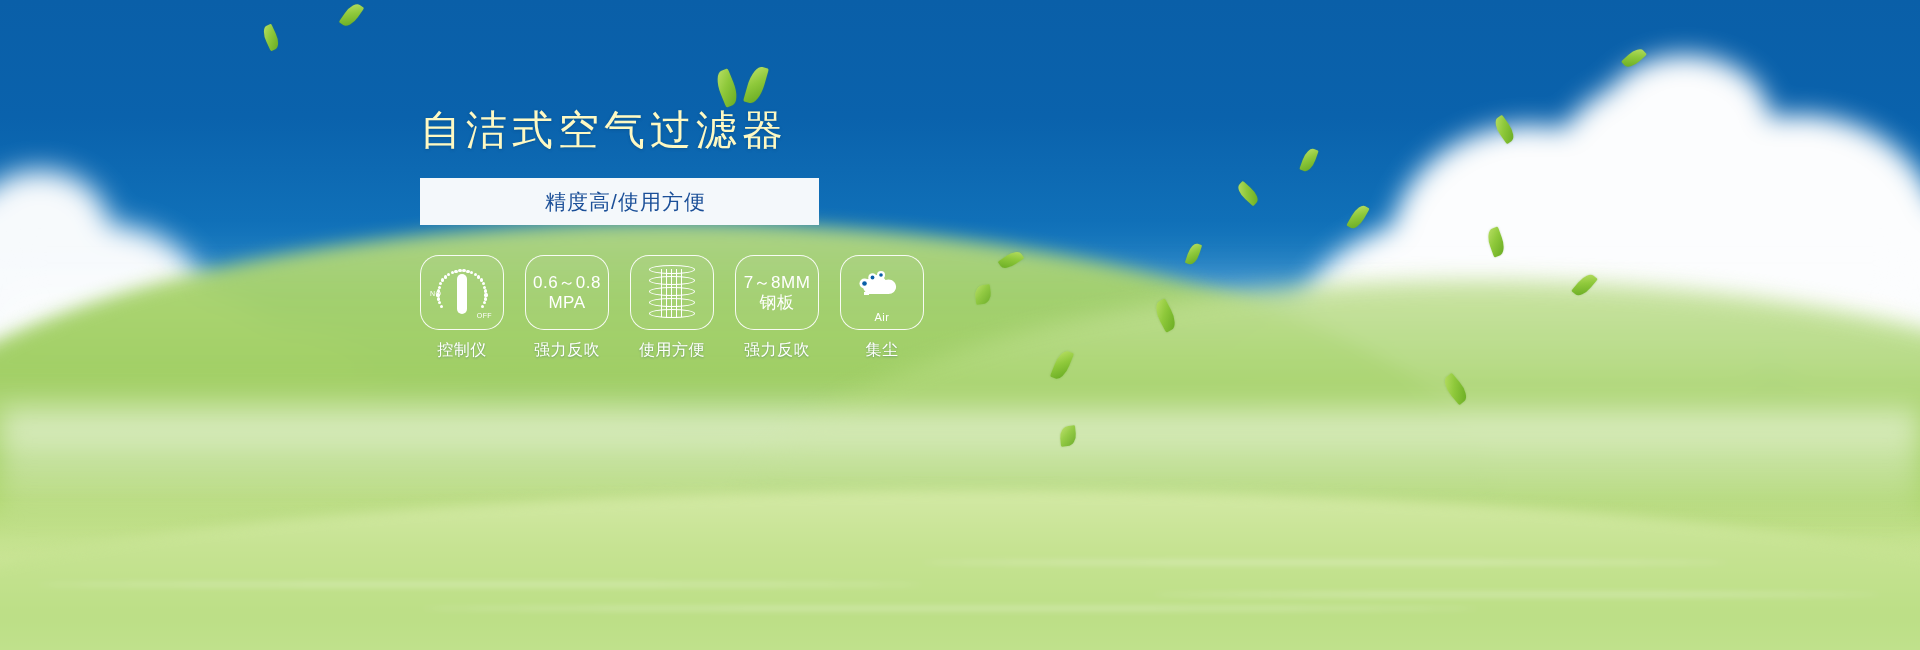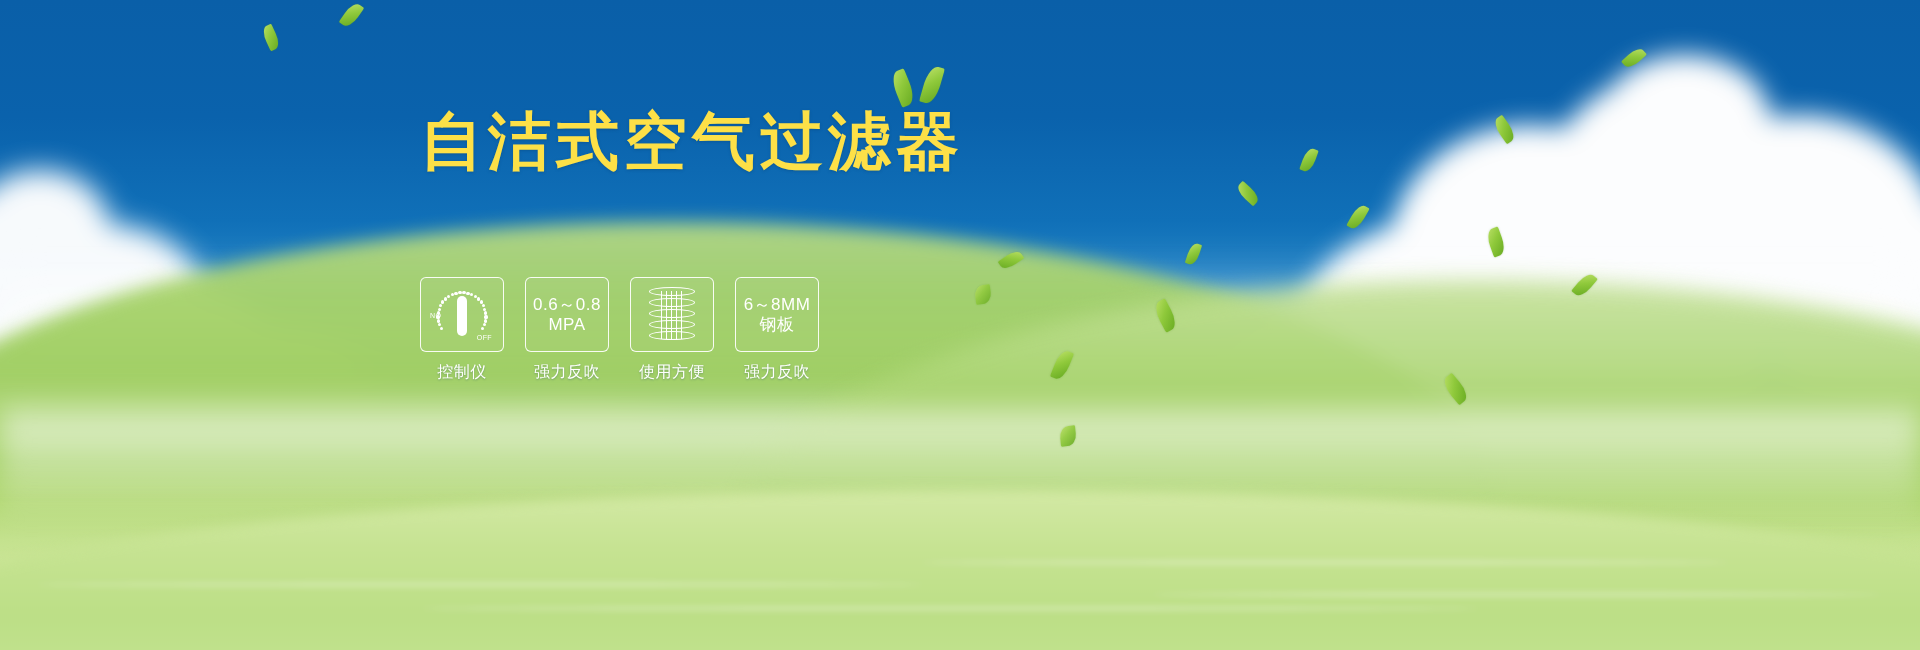--- a/index.html
+++ b/index.html
@@ -75,22 +75,22 @@
 
   
   .leaf{ position:absolute;
     background:linear-gradient(135deg,#bfe26b 0%,#8fc93b 45%,#63a71f 100%);
     border-radius:58% 8% 58% 8%;
     box-shadow:0 0 2px rgba(90,140,40,.35); }
 
   
   .content{ position:absolute; left:420px; top:110px; width:700px; z-index:40; }
 
-  .headline{ font-size:63px; line-height:1; color:#fde047; letter-spacing:5px;
-    font-weight:700; white-space:nowrap;
+  .headline{ font-size:41px; line-height:1; color:#fef9c3; letter-spacing:5px;
+    font-weight:400; white-space:nowrap;
     text-shadow:0 1px 3px rgba(10,60,110,.35); }
 
   .title-wrap{ position:relative; display:inline-block; }
   .title-leaf-l{ position:absolute; right:53px; top:-40px; width:16px; height:36px;
     transform:rotate(-22deg); }
   .title-leaf-r{ position:absolute; right:24px; top:-44px; width:16px; height:38px;
     transform:rotate(16deg); }
 
   .tagline{ margin-top:27px; display:flex; align-items:stretch; height:47px;
     width:399px; position:relative; }
@@ -100,21 +100,21 @@
   .tag-left::after{ content:""; position:absolute; right:-14px; top:0;
     width:28px; height:100%; background:#123e8c;
     transform:skewX(-20deg); z-index:-1; }
   .tag-right{ flex:1; background:#f4f8fb; color:#1b4f98; display:flex;
     align-items:center; justify-content:center; padding:0 14px 0 26px;
     font-size:21px; letter-spacing:1px; }
 
   .features{ margin-top:30px; display:flex; gap:21px; }
   .feature{ width:84px; display:flex; flex-direction:column; align-items:center; }
   .fbox{ width:84px; height:75px; border:1.6px solid rgba(255,255,255,.92);
-    border-radius:6px; display:flex; flex-direction:column; align-items:center;
+    border-radius:19px; display:flex; flex-direction:column; align-items:center;
     justify-content:center; color:#ffffff; position:relative;
     background:rgba(255,255,255,.04); }
   .ftext{ font-size:17px; line-height:1.15; text-align:center; letter-spacing:.5px; }
   .flabel{ margin-top:10px; font-size:16px; color:#ffffff; white-space:nowrap;
     letter-spacing:.5px; text-shadow:0 1px 2px rgba(10,60,110,.3); }
 
   
   .gauge{ position:relative; width:62px; height:56px; }
   .gauge .dot{ position:absolute; width:3.1px; height:3.1px; border-radius:50%;
     background:#fff; }
@@ -217,20 +217,21 @@
 
   <div class="content">
 
     <div class="title-wrap">
       <h1 class="headline">自洁式空气过滤器</h1>
       <div class="leaf title-leaf-l"></div>
       <div class="leaf title-leaf-r"></div>
     </div>
 
     <div class="tagline">
+      <div class="tag-right">精度高/使用方便</div>
     </div>
 
     <div class="features">
 
       <div class="feature">
         <div class="fbox">
           <div class="gauge">
             <span class="no">NO</span>
             <span class="off">OFF</span>
             <div class="needle"></div>
@@ -282,22 +283,40 @@
             <div class="disc" style="top:22px;"></div>
             <div class="disc" style="top:33px;"></div>
             <div class="disc" style="top:44px;"></div>
           </div>
         </div>
         <div class="flabel">使用方便</div>
       </div>
 
       <div class="feature">
         <div class="fbox">
-          <div class="ftext">6～8MM</div>
+          <div class="ftext">7～8MM</div>
           <div class="ftext">钢板</div>
         </div>
         <div class="flabel">强力反吹</div>
       </div>
 
+      <div class="feature">
+        <div class="fbox">
+          <div class="aircloud">
+            <svg viewBox="0 0 60 42" width="60" height="42" aria-hidden="true">
+              <path fill="#ffffff" d="M25 13c3.6 0 6.8 2 8.5 5 .9-.4 1.9-.6 3-.6 4.2 0 7.6 3.3 7.6 7.4S40.7 32 36.5 32H19c-4.4 0-8-3.5-8-7.8 0-3.9 3-7.2 6.9-7.7C19.1 14.2 21.8 13 25 13z"></path>
+              <circle fill="#ffffff" cx="12.5" cy="21.5" r="5"></circle>
+              <circle fill="#0a5fa8" cx="12.5" cy="21.5" r="2.3"></circle>
+              <circle fill="#ffffff" cx="20.5" cy="15.5" r="4.2"></circle>
+              <circle fill="#0a5fa8" cx="20.5" cy="15.5" r="1.9"></circle>
+              <circle fill="#ffffff" cx="29" cy="13" r="4"></circle>
+              <circle fill="#0a5fa8" cx="29" cy="13" r="1.8"></circle>
+              <path fill="#ffffff" d="M12 30h5v3h-5z"></path>
+            </svg>
+          </div>
+          <div class="airtext">Air</div>
+        </div>
+        <div class="flabel">集尘</div>
+      </div>
 
     </div>
   </div>
 </div>
 
 </body></html>

